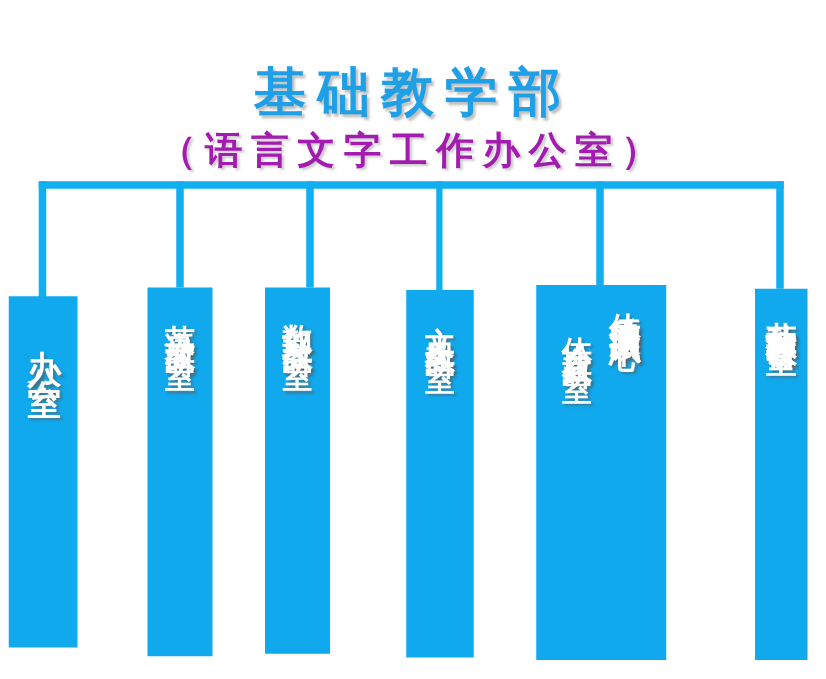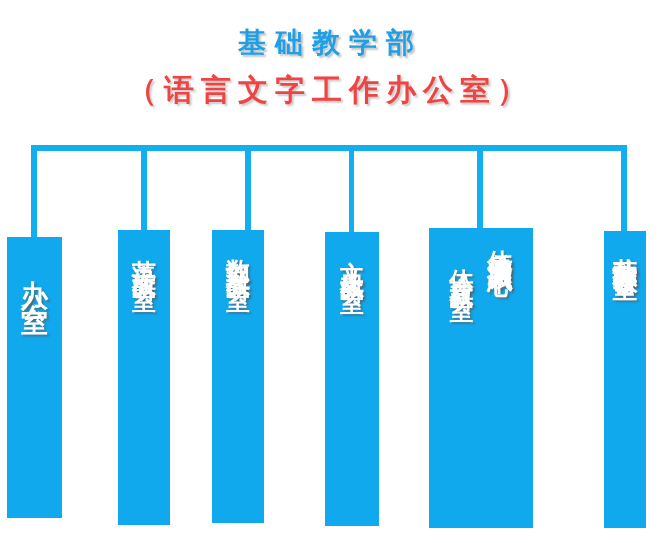--- a/index.html
+++ b/index.html
@@ -20,32 +20,33 @@
 
   
   .title-block {
     position: absolute;
     left: 0;
     top: 18px;
     width: 661px;
     text-align: center;
   }
   .org-title {
-    font-size: 28px;
+    font-size: 42px;
     font-weight: bold;
     color: #1E9FE6;
     letter-spacing: 9px;
     line-height: 50px;
     text-shadow: 2px 2px 2px rgba(170,170,170,0.75);
     white-space: nowrap;
+    margin-top: 31px;
   }
   .org-subtitle {
     font-size: 30px;
     font-weight: bold;
-    color: #ef4444;
+    color: #a21caf;
     letter-spacing: 7px;
     line-height: 40px;
     margin-top: 2px;
     text-shadow: 2px 2px 2px rgba(180,180,180,0.7);
     white-space: nowrap;
   }
 
   
   .hline {
     position: absolute;

